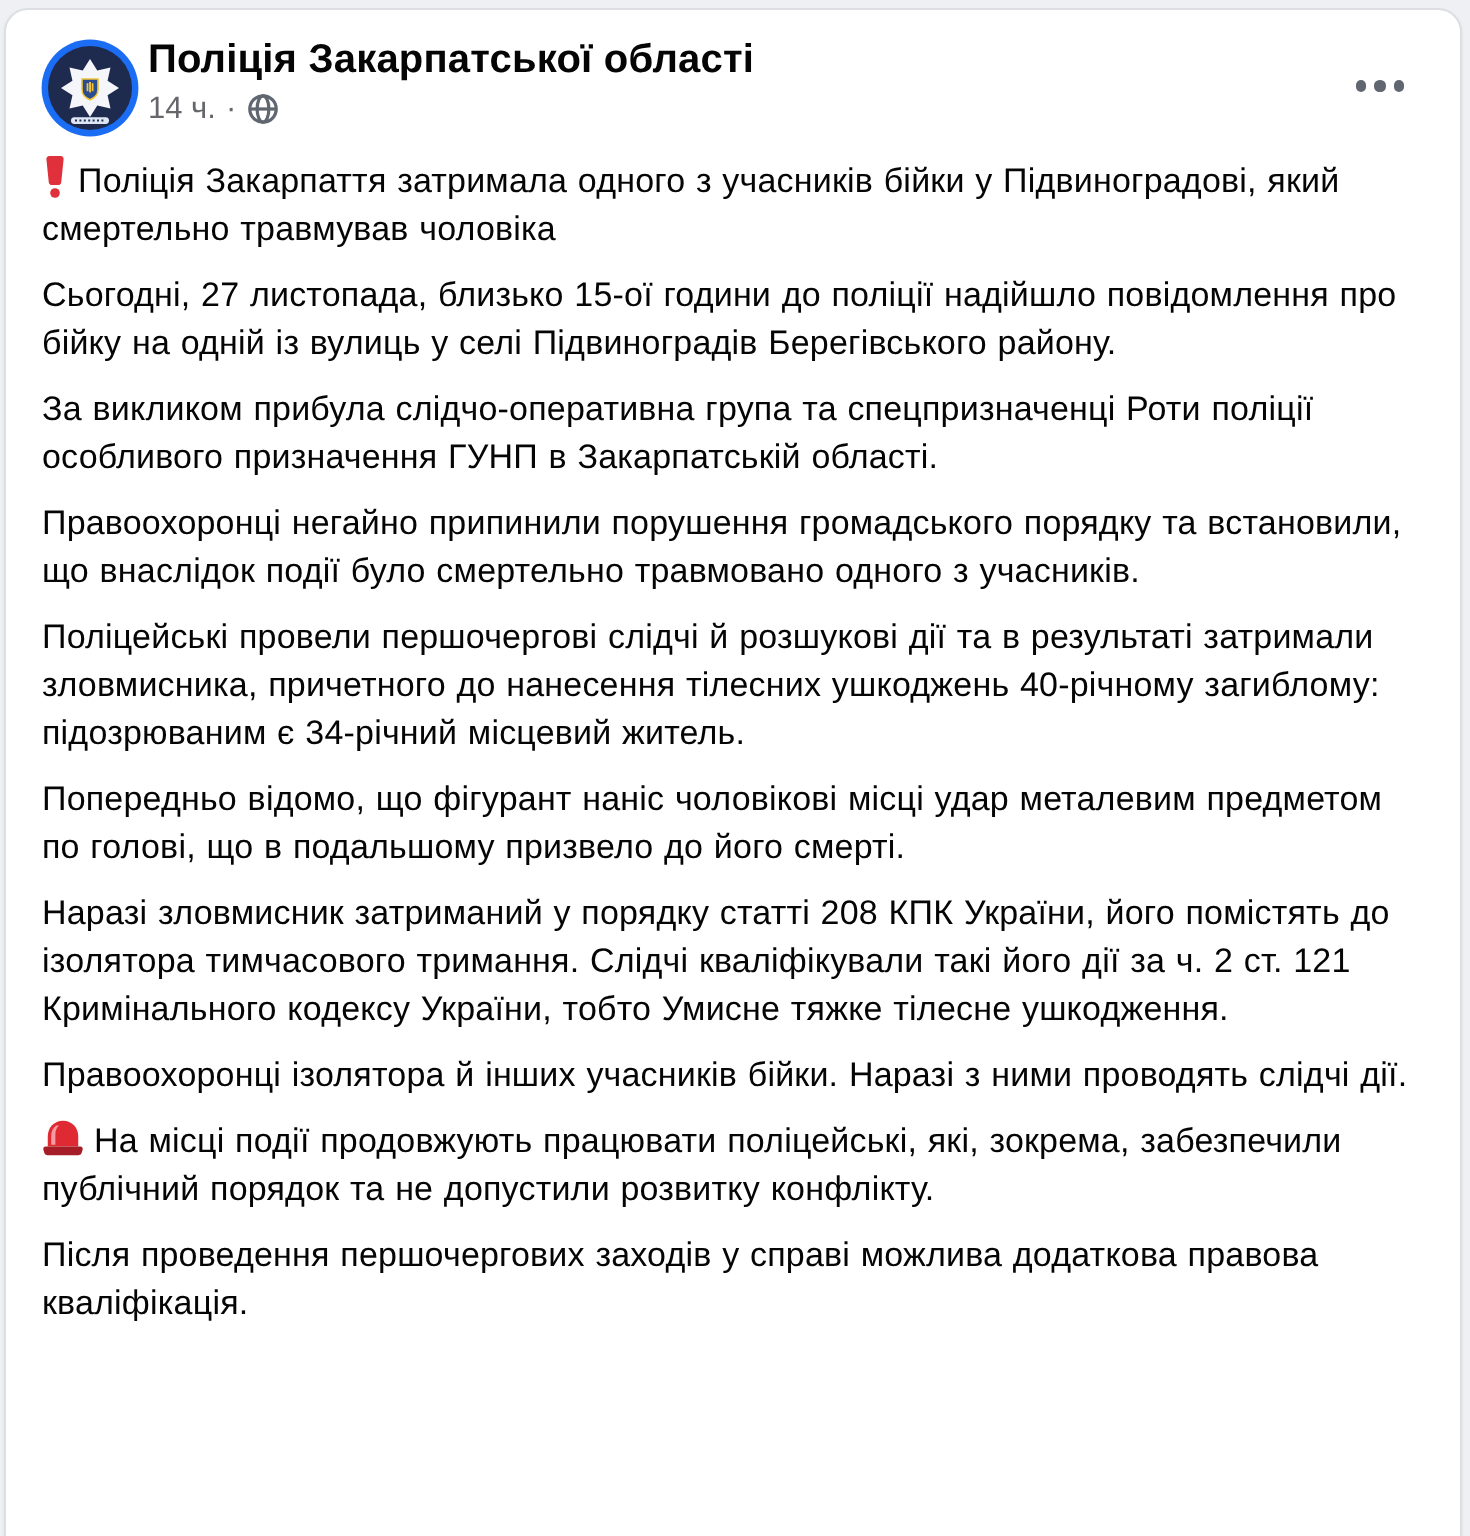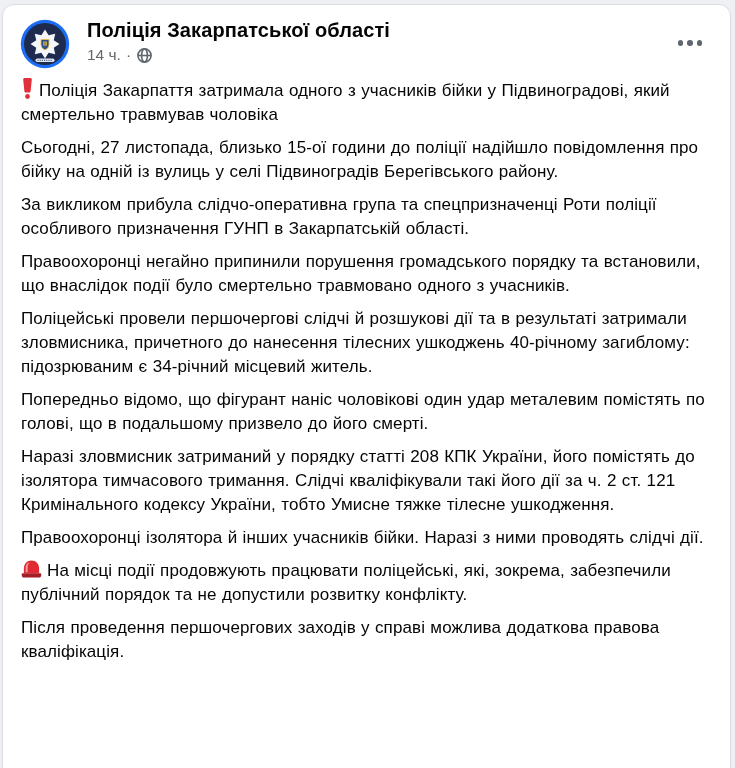--- a/index.html
+++ b/index.html
@@ -4,23 +4,23 @@
 <style>
   html,body{margin:0;padding:0;background:#eef0f4;font-family:"Liberation Sans","DejaVu Sans",sans-serif;}
   .viewport{width:735px;height:768px;overflow:hidden;position:relative;}
   .card{
     position:absolute;left:2px;top:4px;width:729px;min-height:800px;
     background:#ffffff;border:1px solid #dcdee3;border-radius:12px;
     box-sizing:border-box;box-shadow:0 1px 2px rgba(0,0,0,.06);
   }
   .header{display:flex;align-items:flex-start;padding:13px 14px 4px 16px;}
   .avatar{width:52px;height:52px;flex:0 0 52px;border-radius:50%;cursor:pointer;}
-  .hinfo{margin-left:16px;padding-top:1px;min-width:0;}
+  .hinfo{margin-left:3px;padding-top:1px;min-width:0;}
   .name{font-size:20px;font-weight:700;color:#050505;line-height:1.15;letter-spacing:.1px;cursor:pointer;}
-  .meta{display:flex;align-items:flex-end;gap:5px;margin-top:4px;color:#65676b;font-size:15.5px;}
+  .meta{display:flex;align-items:flex-start;gap:5px;margin-top:4px;color:#65676b;font-size:15.5px;}
   .meta .ts{cursor:pointer;}
   .menu{margin-left:auto;display:flex;gap:4px;padding:22px 14px 10px 10px;cursor:pointer;}
   .menu i{width:5.5px;height:5.5px;border-radius:50%;background:#606770;display:block;}
   .content{padding:4px 18px 16px 18px;}
   .content p{
     margin:0 0 9px 0;font-size:17px;line-height:24px;color:#050505;
     letter-spacing:.1px;word-spacing:.5px;
   }
   .em{display:inline-block;vertical-align:-3px;margin-right:5px;line-height:0;}
   .globe{display:inline-block;line-height:0;}
@@ -74,21 +74,21 @@
             </svg></span><span>Поліція Закарпаття затримала одного з учасників бійки у Підвиноградові, який смертельно травмував чоловіка</span></p>
 
       <p><span>Сьогодні, 27 листопада, близько 15-ої години до поліції надійшло повідомлення про бійку на одній із вулиць у селі Підвиноградів Берегівського району.</span></p>
 
       <p><span>За викликом прибула слідчо-оперативна група та спецпризначенці Роти поліції особливого призначення ГУНП в Закарпатській області.</span></p>
 
       <p><span>Правоохоронці негайно припинили порушення громадського порядку та встановили, що внаслідок події було смертельно травмовано одного з учасників.</span></p>
 
       <p><span>Поліцейські провели першочергові слідчі й розшукові дії та в результаті затримали зловмисника, причетного до нанесення тілесних ушкоджень 40-річному загиблому: підозрюваним є 34-річний місцевий житель.</span></p>
 
-      <p><span>Попередньо відомо, що фігурант наніс чоловікові один удар металевим помістять по голові, що в подальшому призвело до його смерті.</span></p>
+      <p><span>Попередньо відомо, що фігурант наніс чоловікові місці удар металевим предметом по голові, що в подальшому призвело до його смерті.</span></p>
 
       <p><span>Наразі зловмисник затриманий у порядку статті 208 КПК України, його помістять до ізолятора тимчасового тримання. Слідчі кваліфікували такі його дії за ч. 2 ст. 121 Кримінального кодексу України, тобто Умисне тяжке тілесне ушкодження.</span></p>
 
       <p><span>Правоохоронці ізолятора й інших учасників бійки. Наразі з ними проводять слідчі дії.</span></p>
 
       <p><span class="em"><svg width="21" height="20" viewBox="0 0 22 21">
               <path d="M11,1.5 C15.7,1.5 19,5.1 19,9.7 L19,15 L3,15 L3,9.7 C3,5.1 6.3,1.5 11,1.5 Z" fill="#df2a33"></path>
               <path d="M7.4,3.9 C5.8,5 4.8,7 4.8,9.3 L4.8,14 L7,14 L7,8.6 C7,6.6 7.7,5 8.9,3.9 Z" fill="#f59a9e"></path>
               <path d="M2,15 L20,15 C21,15 21.6,15.8 21.3,16.7 L20.8,18.3 C20.6,19 20,19.5 19.3,19.5 L2.7,19.5 C2,19.5 1.4,19 1.2,18.3 L0.7,16.7 C0.4,15.8 1,15 2,15 Z" fill="#a51d26"></path>
             </svg></span><span>На місці події продовжують працювати поліцейські, які, зокрема, забезпечили публічний порядок та не допустили розвитку конфлікту.</span></p>

